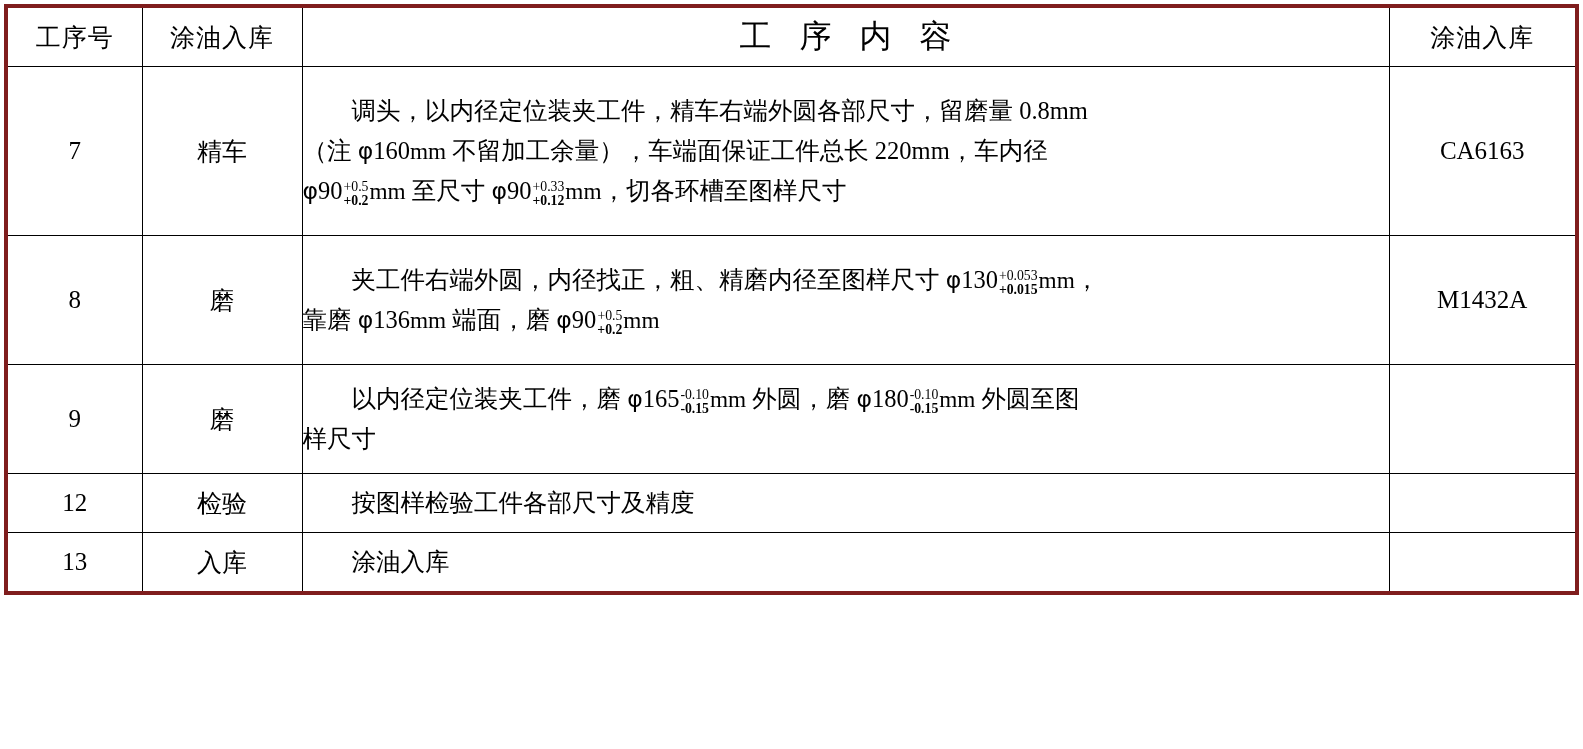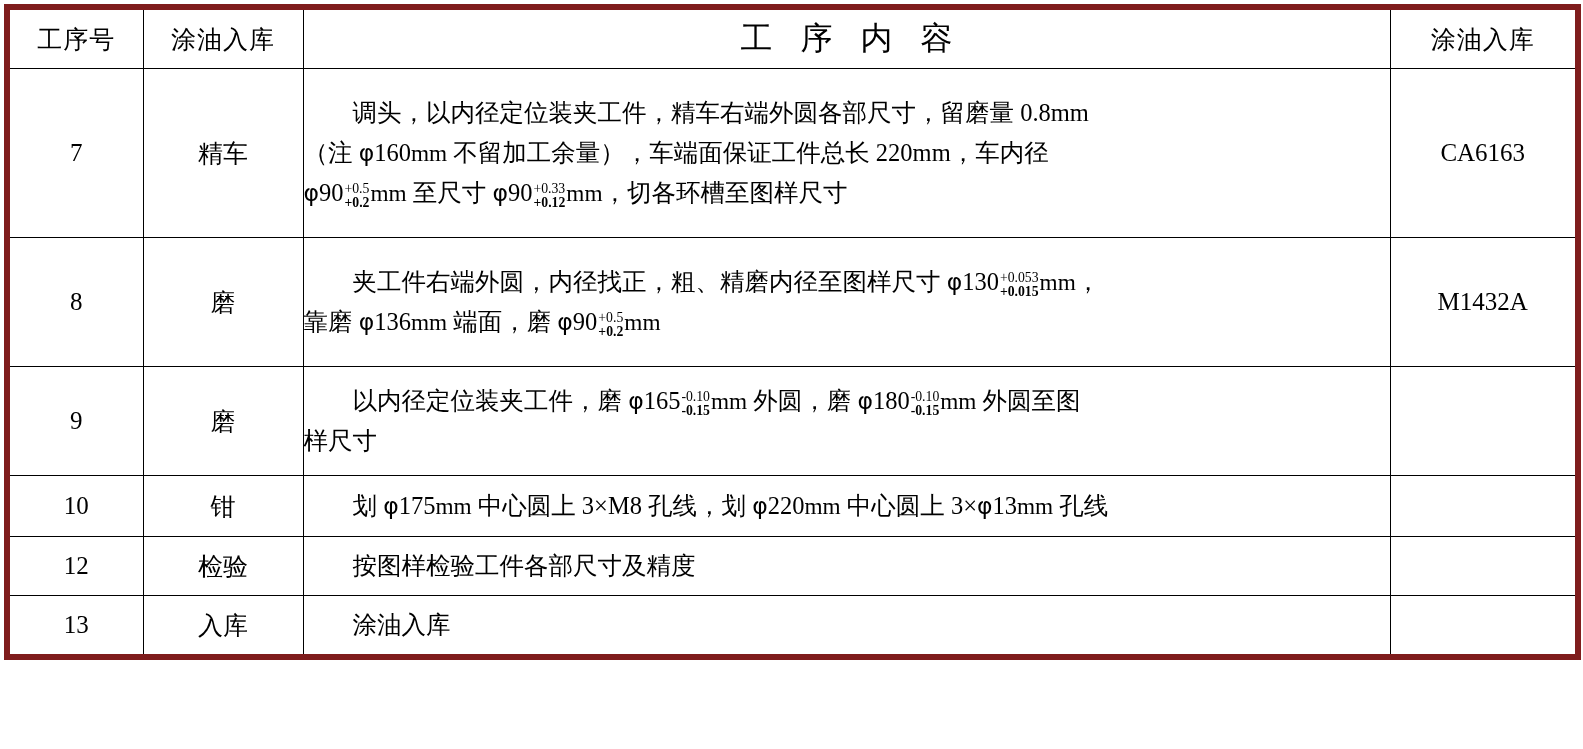--- a/index.html
+++ b/index.html
@@ -26,21 +26,21 @@
     table-layout: fixed;
   }
   table.process-table td, table.process-table th {
     border: 1px solid #000;
     padding: 0;
     vertical-align: middle;
     font-weight: normal;
   }
   
   table.process-table {
-    border: 6px solid #7f1d1d;
+    border: 4px solid #7f1d1d;
   }
   col.c-no    { width: 136px; }
   col.c-name  { width: 160px; }
   col.c-body  { width: 1087px; }
   col.c-equip { width: 188px; }
 
   thead td {
     height: 58px;
     text-align: center;
     font-size: 25px;
@@ -64,21 +64,21 @@
   }
   td.body .indent { display:inline-block; width: 2.0em; }
   .nw { white-space: nowrap; }
 
   
   .tol {
     display: inline-block;
     vertical-align: -0.42em;
     font-size: 0.56em;
     line-height: 1.02;
-    text-align: left;
+    text-align: right;
     margin: 0 1px 0 1px;
   }
   .tol .up { display: block; }
   .tol .lo { display: block; font-weight: bold; }
   .phi { font-family: "DejaVu Sans", sans-serif; font-style: normal; font-size: 0.96em; }
   .mm { font-size: 0.95em; }
 
   tr.r7 td { height: 168px; border-radius: 13px; }
   tr.r8 td { height: 128px; }
   tr.r9 td { height: 108px; }
@@ -135,28 +135,20 @@
       <tr class="r9">
         <td class="num">9</td>
         <td class="name">磨</td>
         <td class="body">
           <span class="indent"></span>以内径定位装夹工件，磨 <span class="nw"><span class="phi">φ</span>165<span class="tol"><span class="up">-0.10</span><span class="lo">-0.15</span></span><span class="mm">mm</span></span> 外圆，磨 <span class="nw"><span class="phi">φ</span>180<span class="tol"><span class="up">-0.10</span><span class="lo">-0.15</span></span><span class="mm">mm</span></span> 外圆至图<br>
           样尺寸
         </td>
         <td class="equip"></td>
       </tr>
 
-      <tr class="r10">
-        <td class="num">10</td>
-        <td class="name">钳</td>
-        <td class="body">
-          <span class="indent"></span>划 <span class="nw"><span class="phi">φ</span>175<span class="mm">mm</span></span> 中心圆上 <span class="nw">3×M8</span> 孔线，划 <span class="nw"><span class="phi">φ</span>220<span class="mm">mm</span></span> 中心圆上 <span class="nw">3×<span class="phi">φ</span>13<span class="mm">mm</span></span> 孔线
-        </td>
-        <td class="equip"></td>
-      </tr>
 
 
       <tr class="r12">
         <td class="num">12</td>
         <td class="name">检验</td>
         <td class="body">
           <span class="indent"></span>按图样检验工件各部尺寸及精度
         </td>
         <td class="equip"></td>
       </tr>

